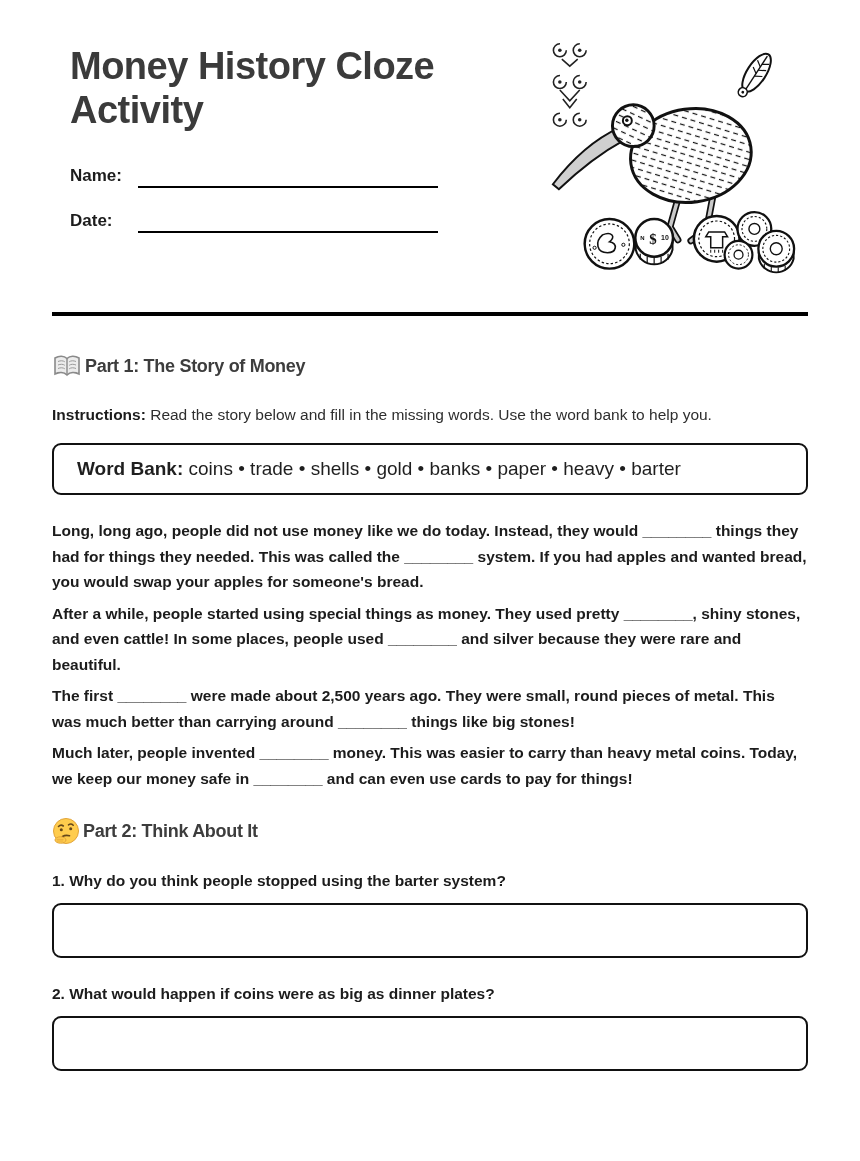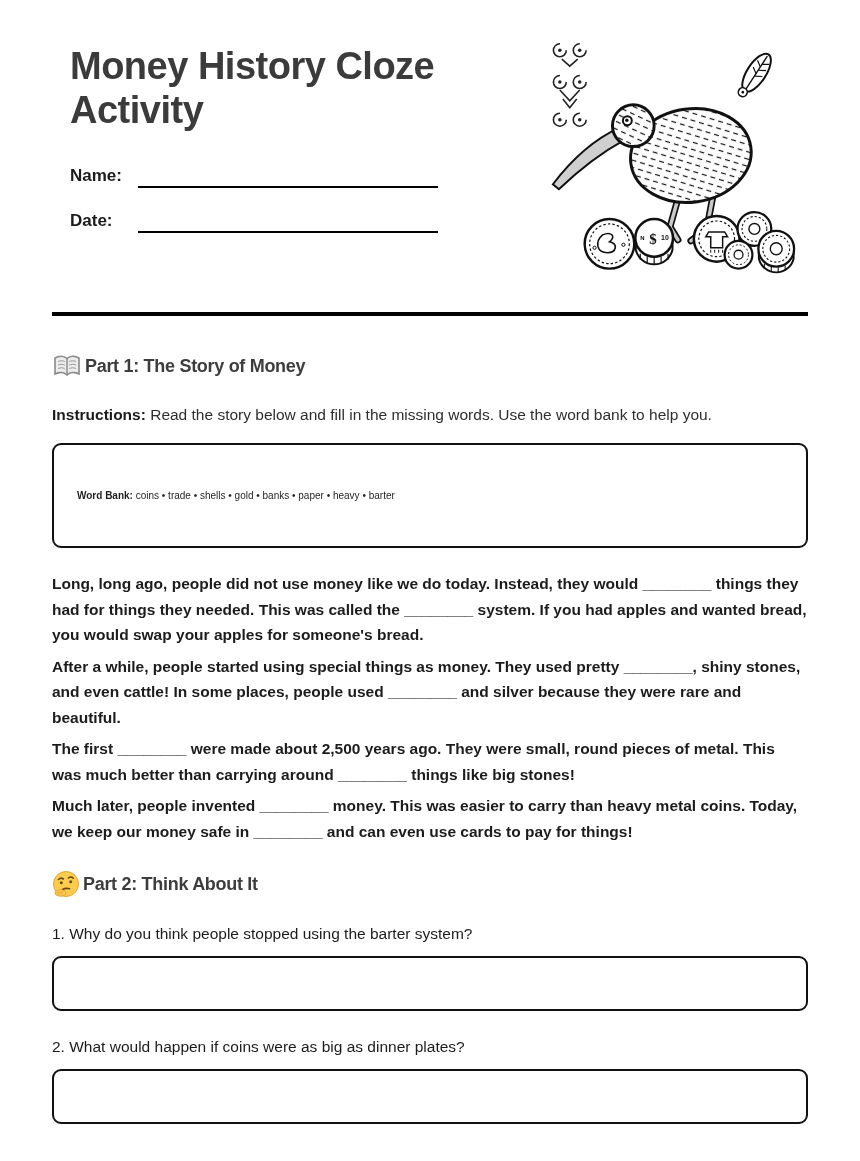--- a/index.html
+++ b/index.html
@@ -37,31 +37,31 @@
     font-size: 18px; font-weight: 700; color: #3d3d3d;
     letter-spacing: -0.3px;
   }
   .part1-heading { margin-top: 38px; }
   .part2-heading { margin-top: 26px; }
   .instructions { margin-top: 25px; font-size: 15.5px; color: #2e2e2e; line-height: 22px; }
   .instructions .bold-label { font-weight: 700; color: #1c1c1c; }
 
   .word-bank-box {
     margin-top: 17px; border: 2px solid #111; border-radius: 9px;
-    padding: 45px 23px; font-size: 10px; color: #1f1f1f;
+    padding: 13px 23px; font-size: 19px; color: #1f1f1f;
   }
   .word-bank-box .bold-label { font-weight: 700; }
 
   p.story {
     margin-top: 6px; font-size: 15.5px; font-weight: 700;
     line-height: 25.5px; color: #1c1c1c;
   }
   p.story.first { margin-top: 23px; }
 
-  .question-label { margin-top: 27px; font-size: 15.5px; font-weight: 400; color: #1c1c1c; }
+  .question-label { margin-top: 27px; font-size: 15.5px; font-weight: 700; color: #1c1c1c; }
   textarea.answer-box {
     display: block; margin-top: 13px; width: 756px; height: 55px;
     border: 2px solid #111; border-radius: 9px; resize: none; outline: none;
     background: #fff; padding: 8px 12px;
     font-family: "Liberation Sans", sans-serif; font-size: 15px;
   }
 
   .icon-wrap { display: inline-flex; flex: 0 0 auto; }
 </style>
 </head>

